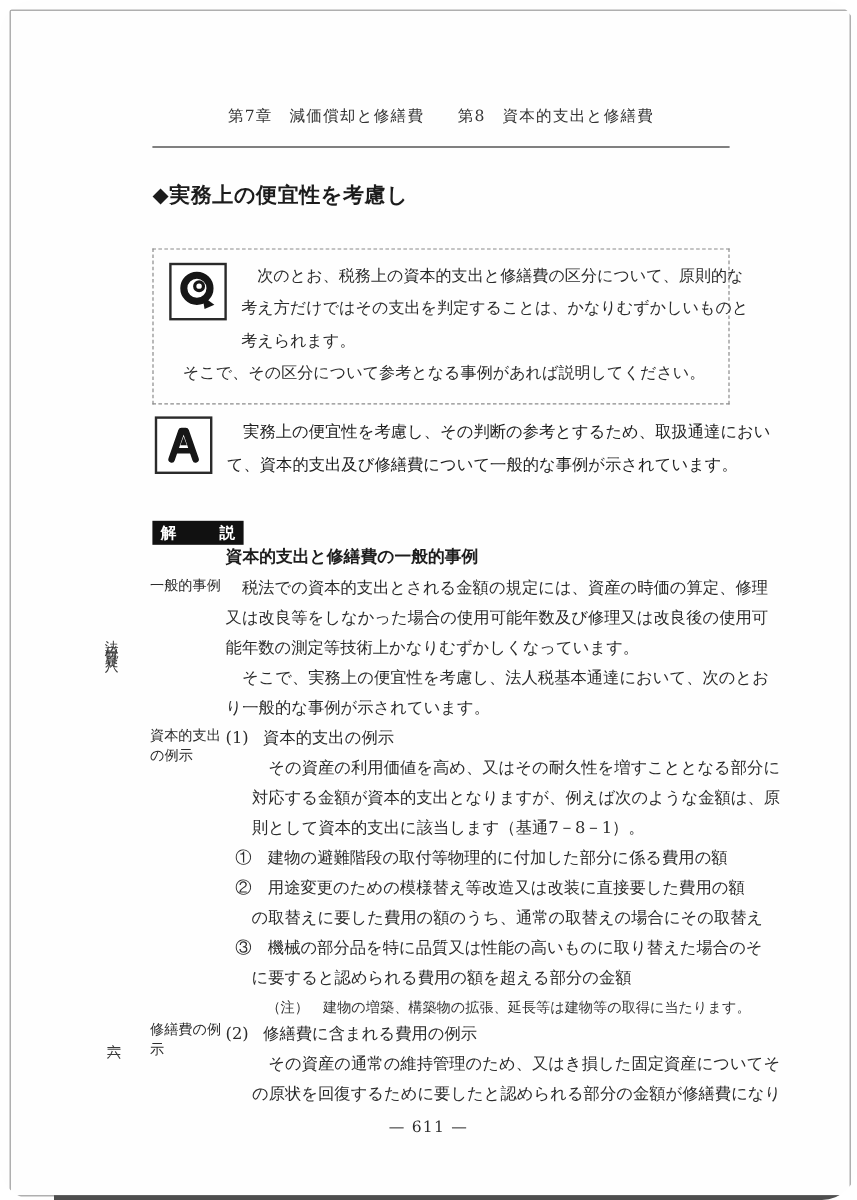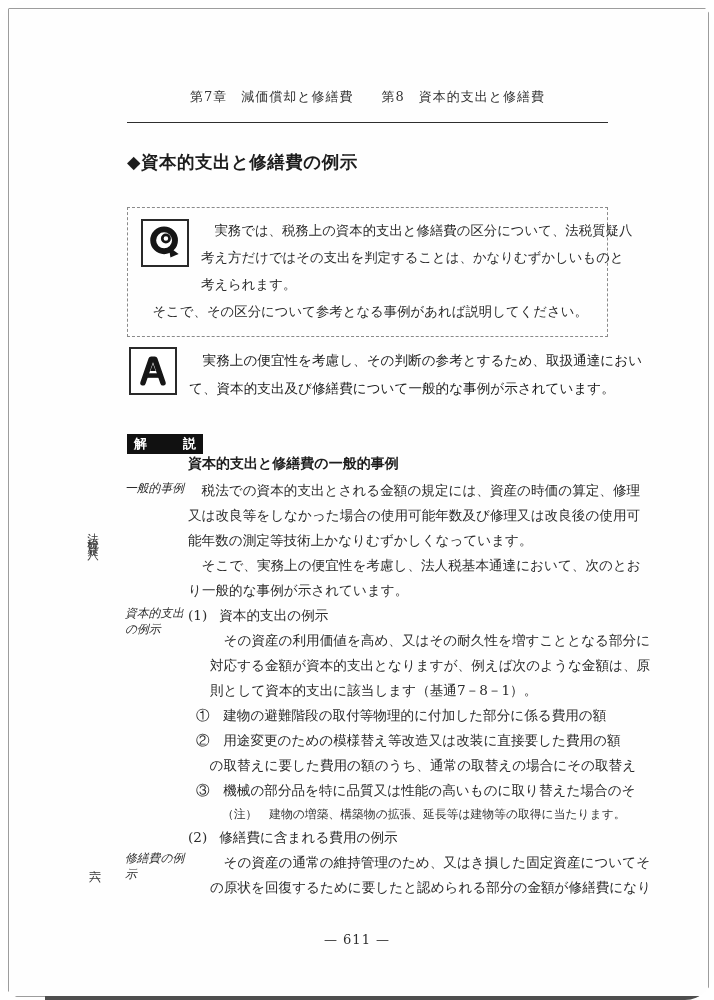--- a/index.html
+++ b/index.html
@@ -65,21 +65,21 @@
   .sec-head{white-space:nowrap;}
   .sec-head .num{display:inline-block;margin-right:12px;}
   .para{padding-left:22px;}
   .list{padding-left:8px;}
   .cont{padding-left:0;}
   .note{
     padding-left:34px;font-size:11.8px;line-height:22px;white-space:nowrap;color:#333;
   }
   .margin-label{
     position:absolute;left:125px;width:64px;font-size:11.8px;
-    line-height:16px;color:#2b2b2b;font-style:italic;
+    line-height:16px;color:#2b2b2b;
   }
   .page-number{
     position:absolute;left:0;top:932px;width:714px;text-align:center;
     font-size:13px;letter-spacing:1px;color:#2e2e2e;
   }
   .v-text{
     position:absolute;writing-mode:vertical-rl;color:#3a3a3a;
   }
   .v-top{left:85px;top:524px;font-size:11.5px;letter-spacing:4px;}
   .v-bottom{left:86px;top:860px;font-size:12px;letter-spacing:6px;}
@@ -87,31 +87,31 @@
 </head>
 <body>
 
 <div class="page">
   <div class="frame"></div>
   <div class="bottom-bar"></div>
 
   <div class="running-head">第7章　減価償却と修繕費　　第8　資本的支出と修繕費</div>
   <hr class="head-rule">
 
-  <h1 class="title">◆資本的支出と修繕費の例示</h1>
+  <h1 class="title">◆実務上の便宜性を考慮し</h1>
 
   <div class="qbox">
     <div class="qa-icon">
       <svg viewBox="0 0 44 44" aria-hidden="true">
         <circle cx="21" cy="19" r="12" fill="none" stroke="#161616" stroke-width="6.5"></circle>
         <circle cx="23" cy="17" r="4" fill="none" stroke="#161616" stroke-width="3"></circle>
         <path d="M26 26 L37 34 L28 38 Z" fill="#161616"></path>
       </svg>
     </div>
-    <div class="qline">　実務では、税務上の資本的支出と修繕費の区分について、法税質疑八</div>
+    <div class="qline">　次のとお、税務上の資本的支出と修繕費の区分について、原則的な</div>
     <div class="qline">考え方だけではその支出を判定することは、かなりむずかしいものと</div>
     <div class="qline">考えられます。</div>
     <div class="qline">　そこで、その区分について参考となる事例があれば説明してください。</div>
   </div>
 
   <div class="abox">
     <div class="qa-icon">
       <svg viewBox="0 0 44 44" aria-hidden="true">
         <path d="M11 35 L20 9 L24 9 L33 35" fill="none" stroke="#161616" stroke-width="6" stroke-linejoin="round" stroke-linecap="round"></path>
         <path d="M15 27 H29" stroke="#161616" stroke-width="5"></path>
@@ -154,20 +154,21 @@
     <div class="para">
       <div class="bline">　その資産の利用価値を高め、又はその耐久性を増すこととなる部分に</div>
       <div class="bline">対応する金額が資本的支出となりますが、例えば次のような金額は、原</div>
       <div class="bline">則として資本的支出に該当します（基通7－8－1）。</div>
     </div>
     <div class="list">
       <div class="bline">①　建物の避難階段の取付等物理的に付加した部分に係る費用の額</div>
       <div class="bline">②　用途変更のための模様替え等改造又は改装に直接要した費用の額</div>
       <div class="bline cont">　の取替えに要した費用の額のうち、通常の取替えの場合にその取替え</div>
       <div class="bline">③　機械の部分品を特に品質又は性能の高いものに取り替えた場合のそ</div>
+      <div class="bline cont">　に要すると認められる費用の額を超える部分の金額</div>
     </div>
     <div class="note">（注）　建物の増築、構築物の拡張、延長等は建物等の取得に当たります。</div>
 
     <div class="sec-head">
       <span class="num">(2)</span><span>修繕費に含まれる費用の例示</span>
     </div>
     <div class="para">
       <div class="bline">　その資産の通常の維持管理のため、又はき損した固定資産についてそ</div>
       <div class="bline">の原状を回復するために要したと認められる部分の金額が修繕費になり</div>
     </div>

